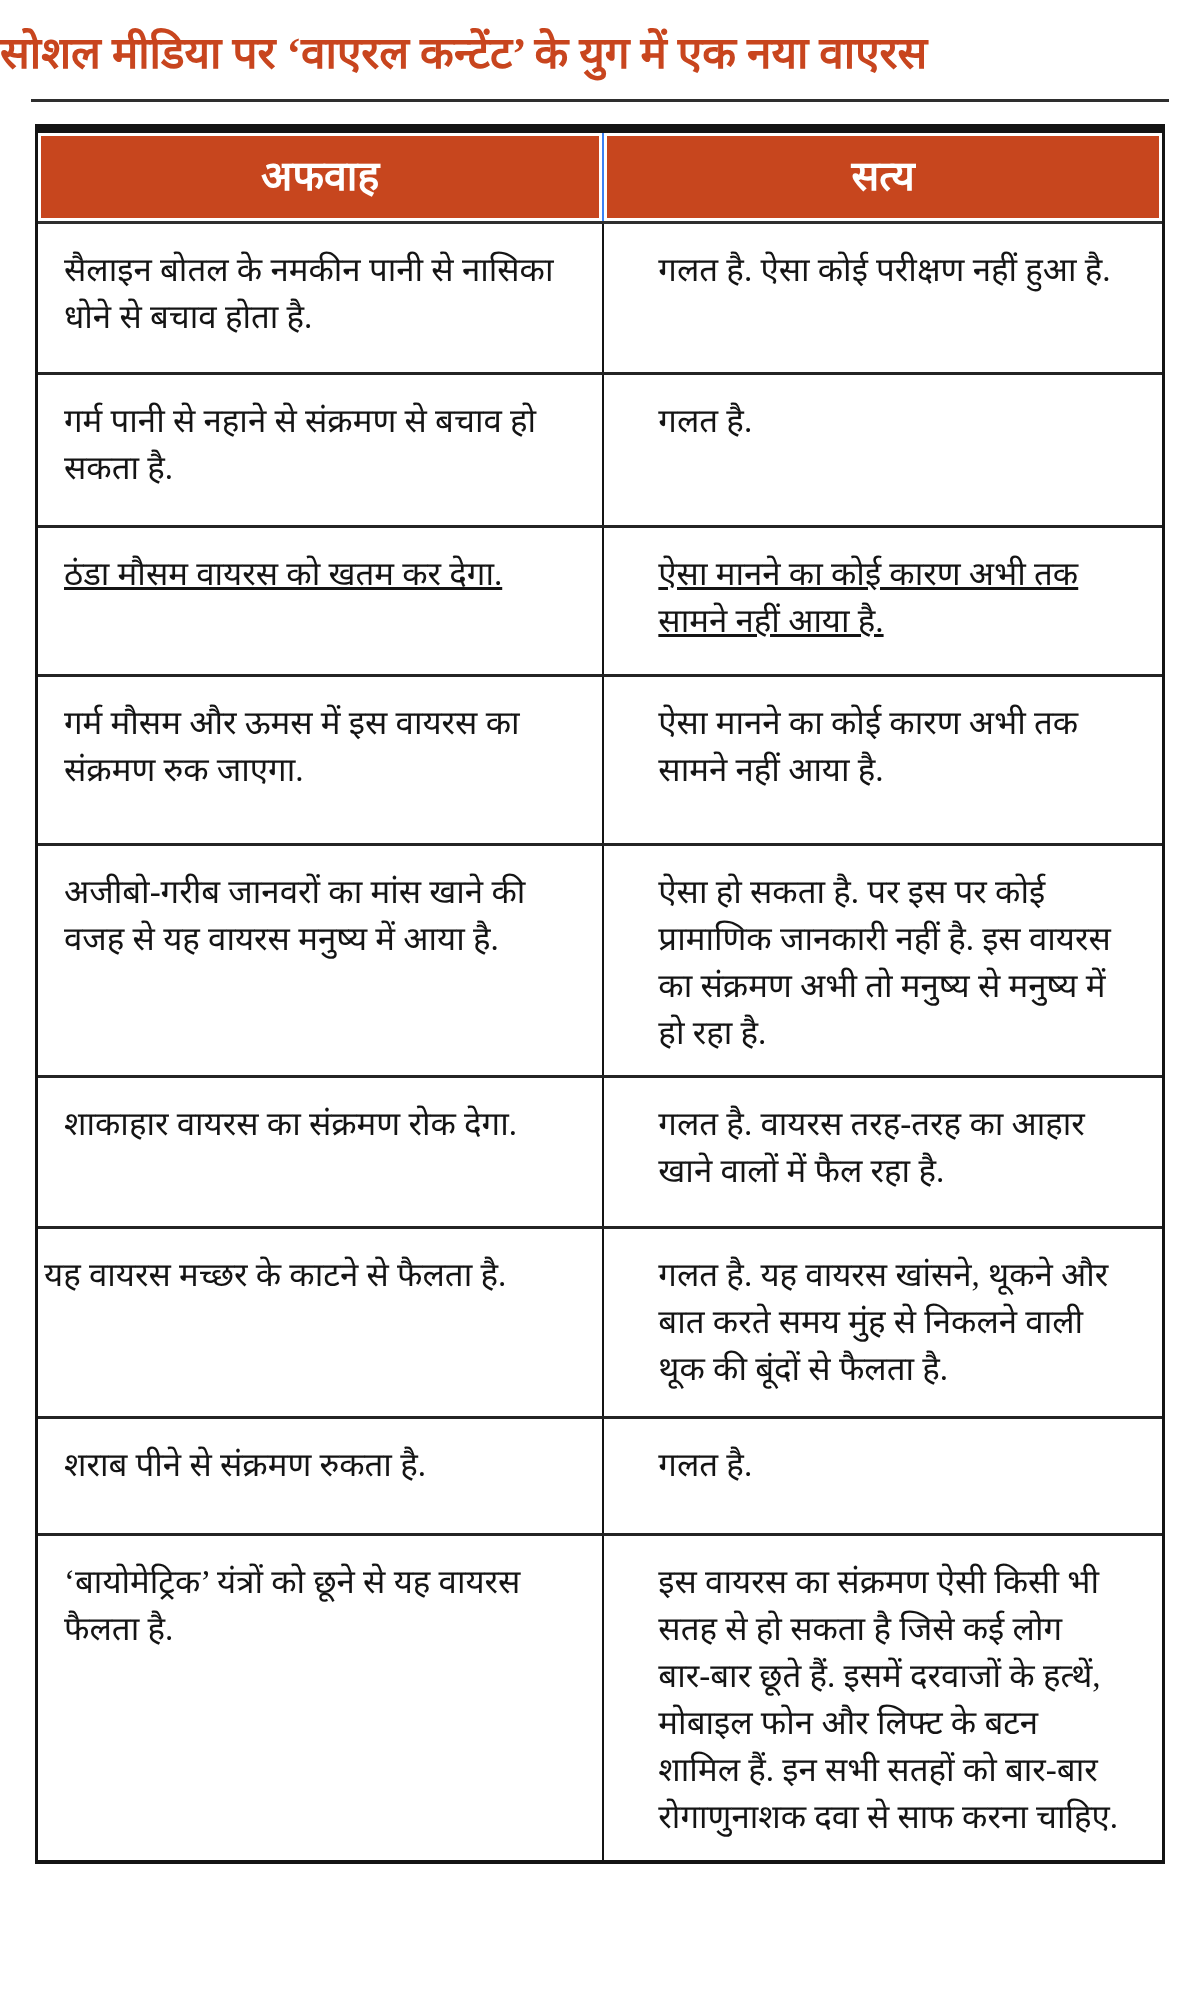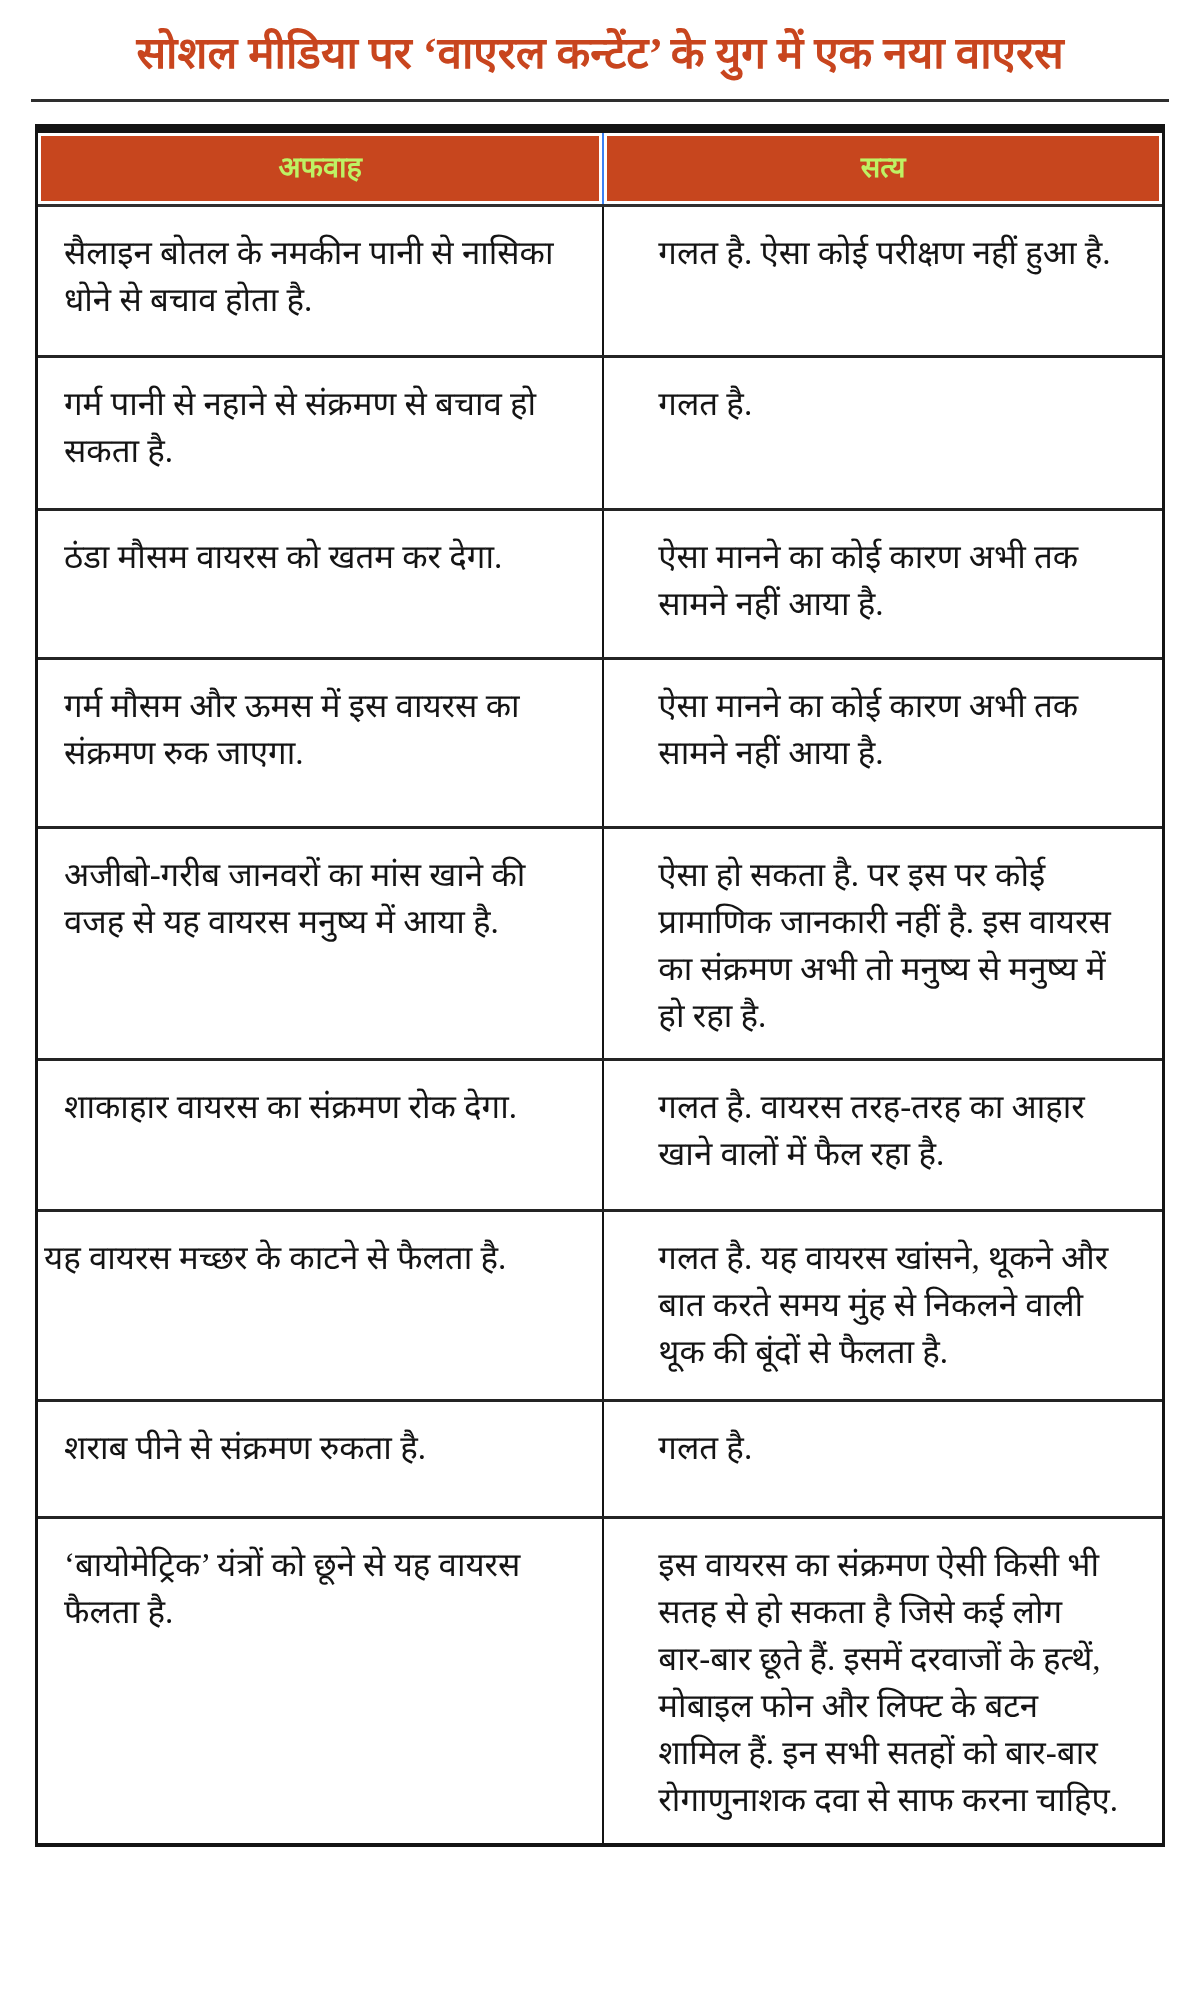--- a/index.html
+++ b/index.html
@@ -10,21 +10,20 @@
     font-family: "Liberation Serif", serif;
     color: #111111;
   }
   .page {
     width: 1200px;
     min-height: 2000px;
     background: #ffffff;
   }
   .title {
     padding-top: 26px;
-    text-align: center;
     color: #c8451e;
     font-size: 44px;
     line-height: 1.25;
     font-weight: 700;
     letter-spacing: 0px;
   }
   .rule {
     margin: 18px auto 0 auto;
     width: 1138px;
     height: 3px;
@@ -48,23 +47,23 @@
 
   
   td.hcell {
     padding: 3px;
     border-bottom: 3px solid #2f2f2f;
     background: #ffffff;
   }
   td.hcell.right { border-left: 2px solid #3b82f6; }
   .hpill {
     background: #c7461e;
-    color: #bef264;
+    color: #ffffff;
     text-align: center;
-    font-size: 29px;
+    font-size: 41px;
     font-weight: 700;
     padding: 10px 0 16px 0;
   }
 
   
   td.cell {
     vertical-align: top;
     border-top: 3px solid #242424;
     font-size: 33px;
     line-height: 1.42;
@@ -74,21 +73,21 @@
     word-wrap: break-word;
   }
   td.cell.right {
     border-left: 2px solid #141414;
     padding-left: 54px;
     padding-right: 42px;
   }
   
   tr[data-rowidx="1"]  td { height: 106px; }
   tr[data-rowidx="2"]  td { height: 108px; }
-  tr[data-rowidx="3"]  td { height: 104px; }
+  tr[data-rowidx="3"]  td { height: 104px; text-decoration: underline; }
   tr[data-rowidx="4"]  td { height: 124px; }
   tr[data-rowidx="5"]  td { height: 160px; }
   tr[data-rowidx="6"]  td { height: 106px; }
   tr[data-rowidx="7"]  td { height: 145px; padding-left: 6px; }
   tr[data-rowidx="8"]  td { height: 72px; font-family: Liberation Serif, serif;  }
   tr[data-rowidx="9"]  td { height: 183px; }
   tr[data-rowidx="10"] td { height: 244px; }
 </style>
 </head>
 <body>

